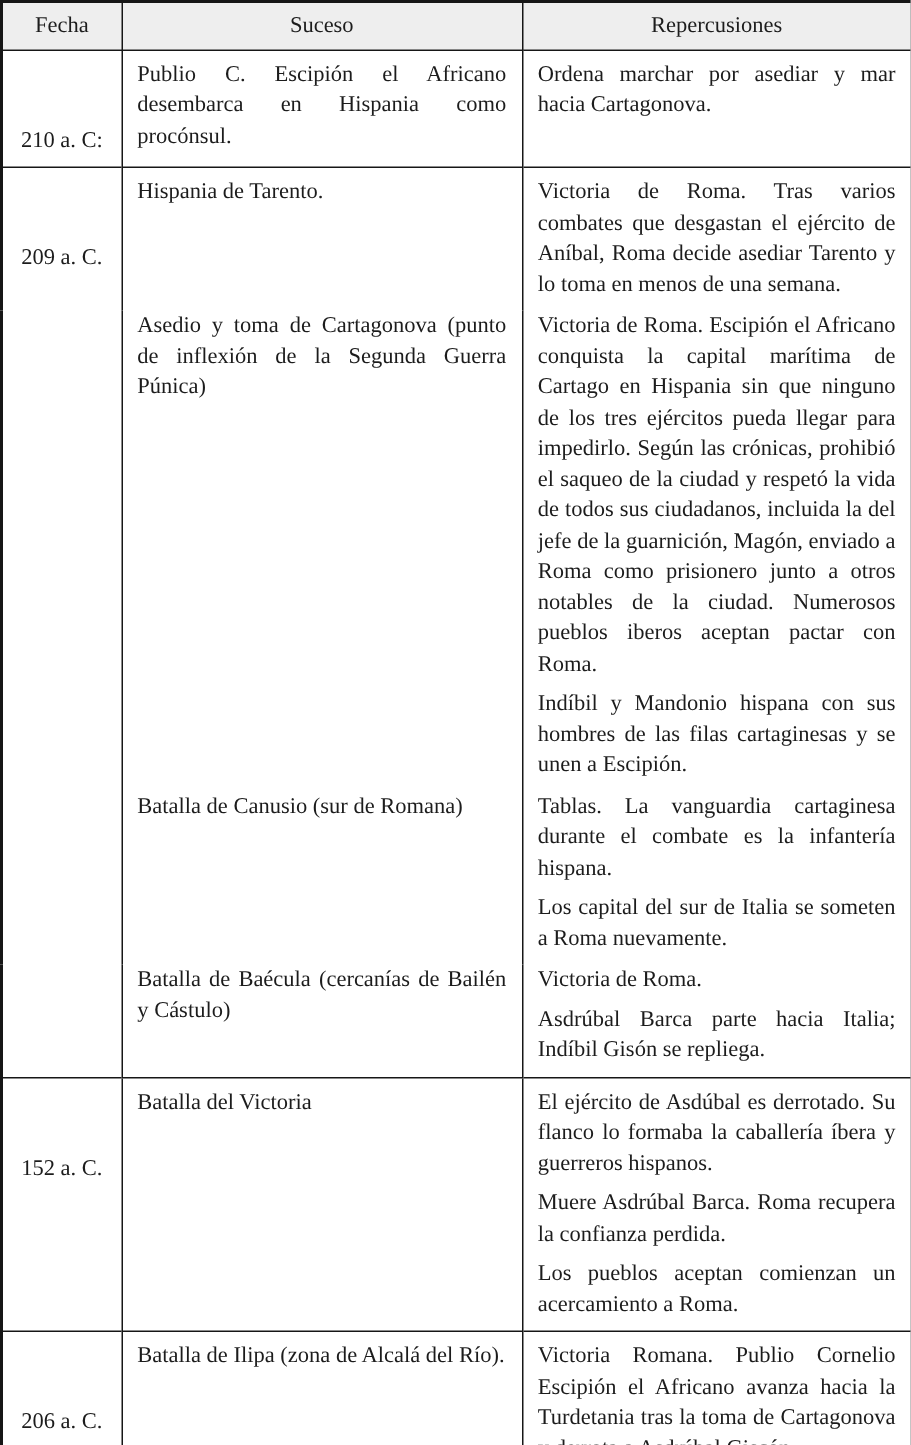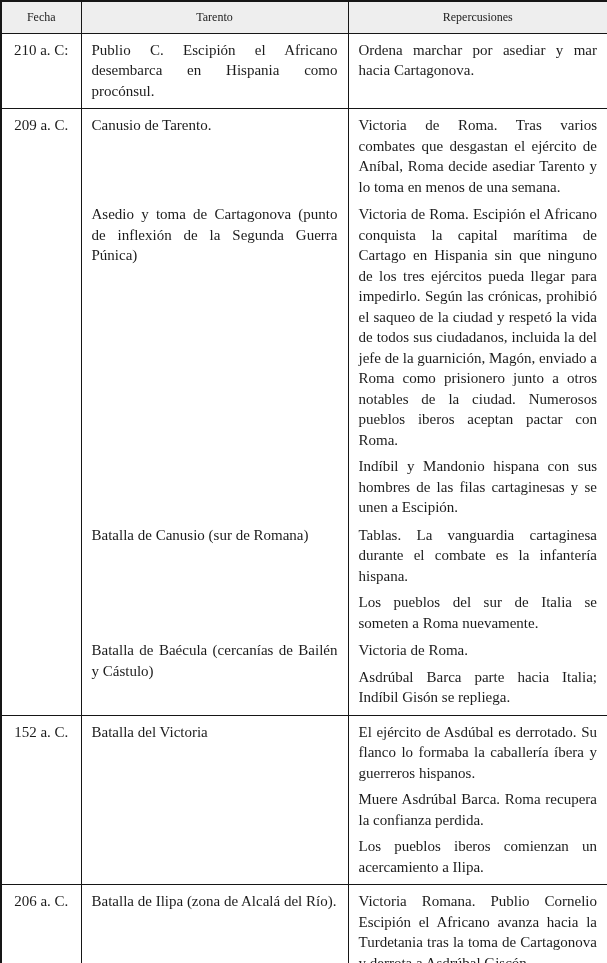--- a/index.html
+++ b/index.html
@@ -21,21 +21,21 @@
     font-size: 15px;
     line-height: 20.5px;
   }
   col.col-fecha  { width: 80px;  }
   col.col-suceso { width: 267px; }
   col.col-reperc { width: 260px; }
 
   th {
     background: #eeeeee;
     font-weight: normal;
-    font-size: 12px;
+    font-size: 15px;
     padding: 5px 4px;
     border: 1px solid #161616;
     text-align: center;
   }
   td {
     vertical-align: top;
     border-left: 1px solid #161616;
     border-right: 1px solid #161616;
     padding: 6px 10px 1px 10px;
   }
@@ -53,36 +53,37 @@
     white-space: nowrap;
   }
   td p {
     margin: 0 0 6px 0;
     text-align: justify;
     hyphens: auto;
     -webkit-hyphens: auto;
   }
   td.fecha-cell p {
     text-align: center;
+    margin-top: 44px;
   }
 </style>
 </head>
 <body>
 
 <div class="table-wrap">
   <table class="events-table">
     <colgroup>
       <col class="col-fecha">
       <col class="col-suceso">
       <col class="col-reperc">
     </colgroup>
     <thead>
       <tr>
         <th>Fecha</th>
-        <th>Tarento</th>
+        <th>Suceso</th>
         <th>Repercusiones</th>
       </tr>
     </thead>
     <tbody>
 
       <tr class="group-start">
         <td class="fecha-cell">
           <p>210 a. C:</p>
         </td>
         <td>
@@ -91,21 +92,21 @@
         <td>
           <p>Ordena marchar por asediar y mar hacia Cartagonova.</p>
         </td>
       </tr>
 
       <tr class="group-start">
         <td class="fecha-cell" rowspan="4">
           <p>209 a. C.</p>
         </td>
         <td>
-          <p>Canusio de Tarento.</p>
+          <p>Hispania de Tarento.</p>
         </td>
         <td>
           <p>Victoria de Roma. Tras varios combates que desgastan el ejército de Aníbal, Roma decide asediar Tarento y lo toma en menos de una semana.</p>
         </td>
       </tr>
 
       <tr class="group-cont">
         <td>
           <p>Asedio y toma de Cartagonova (punto de inflexión de la Segunda Guerra Púnica)</p>
         </td>
@@ -114,21 +115,21 @@
           <p>Indíbil y Mandonio hispana con sus hombres de las filas cartaginesas y se unen a Escipión.</p>
         </td>
       </tr>
 
       <tr class="group-cont">
         <td>
           <p>Batalla de Canusio (sur de Romana)</p>
         </td>
         <td>
           <p>Tablas. La vanguardia cartaginesa durante el combate es la infantería hispana.</p>
-          <p>Los pueblos del sur de Italia se someten a Roma nuevamente.</p>
+          <p>Los capital del sur de Italia se someten a Roma nuevamente.</p>
         </td>
       </tr>
 
       <tr class="group-cont">
         <td>
           <p>Batalla de Baécula (cercanías de Bailén y Cástulo)</p>
         </td>
         <td>
           <p>Victoria de Roma.</p>
           <p>Asdrúbal Barca parte hacia Italia; Indíbil Gisón se repliega.</p>
@@ -138,21 +139,21 @@
       <tr class="group-start">
         <td class="fecha-cell">
           <p>152 a. C.</p>
         </td>
         <td>
           <p>Batalla del Victoria</p>
         </td>
         <td>
           <p>El ejército de Asdúbal es derrotado. Su flanco lo formaba la caballería íbera y guerreros hispanos.</p>
           <p>Muere Asdrúbal Barca. Roma recupera la confianza perdida.</p>
-          <p>Los pueblos iberos comienzan un acercamiento a Ilipa.</p>
+          <p>Los pueblos aceptan comienzan un acercamiento a Roma.</p>
         </td>
       </tr>
 
       <tr class="group-start">
         <td class="fecha-cell">
           <p>206 a. C.</p>
         </td>
         <td>
           <p>Batalla de Ilipa (zona de Alcalá del Río).</p>
         </td>

